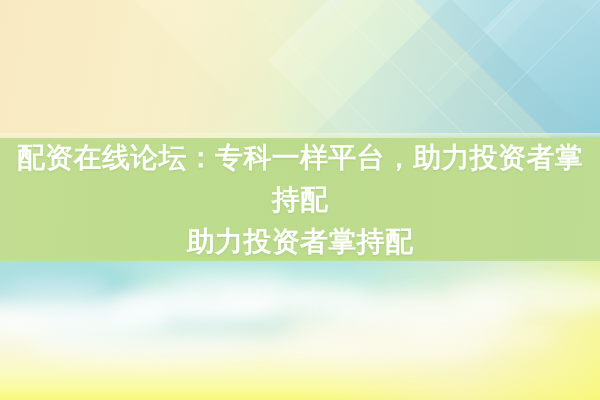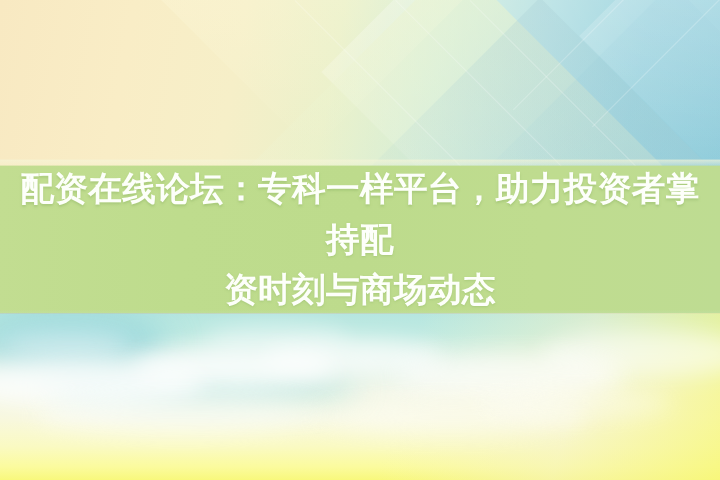--- a/index.html
+++ b/index.html
@@ -210,21 +210,21 @@
     <div class="facet-line fl-3"></div>
     <div class="facet-line fl-4"></div>
     <div class="facet-line fl-5"></div>
   </div>
 
   <div class="seam-top"></div>
 
   <div class="title-band">
     <div class="title-text">
       <span>配资在线论坛：专科一样平台，助力投资者掌持配</span><br>
-      <span>资时刻与商场动态</span>
+      <span>助力投资者掌持配</span>
     </div>
   </div>
 
   <div class="seam-bottom"></div>
 
   <div class="bottom-section">
     <div class="haze-blue-left"></div>
     <div class="haze-teal"></div>
     <div class="cloud c10"></div>
     <div class="cloud c8"></div>

